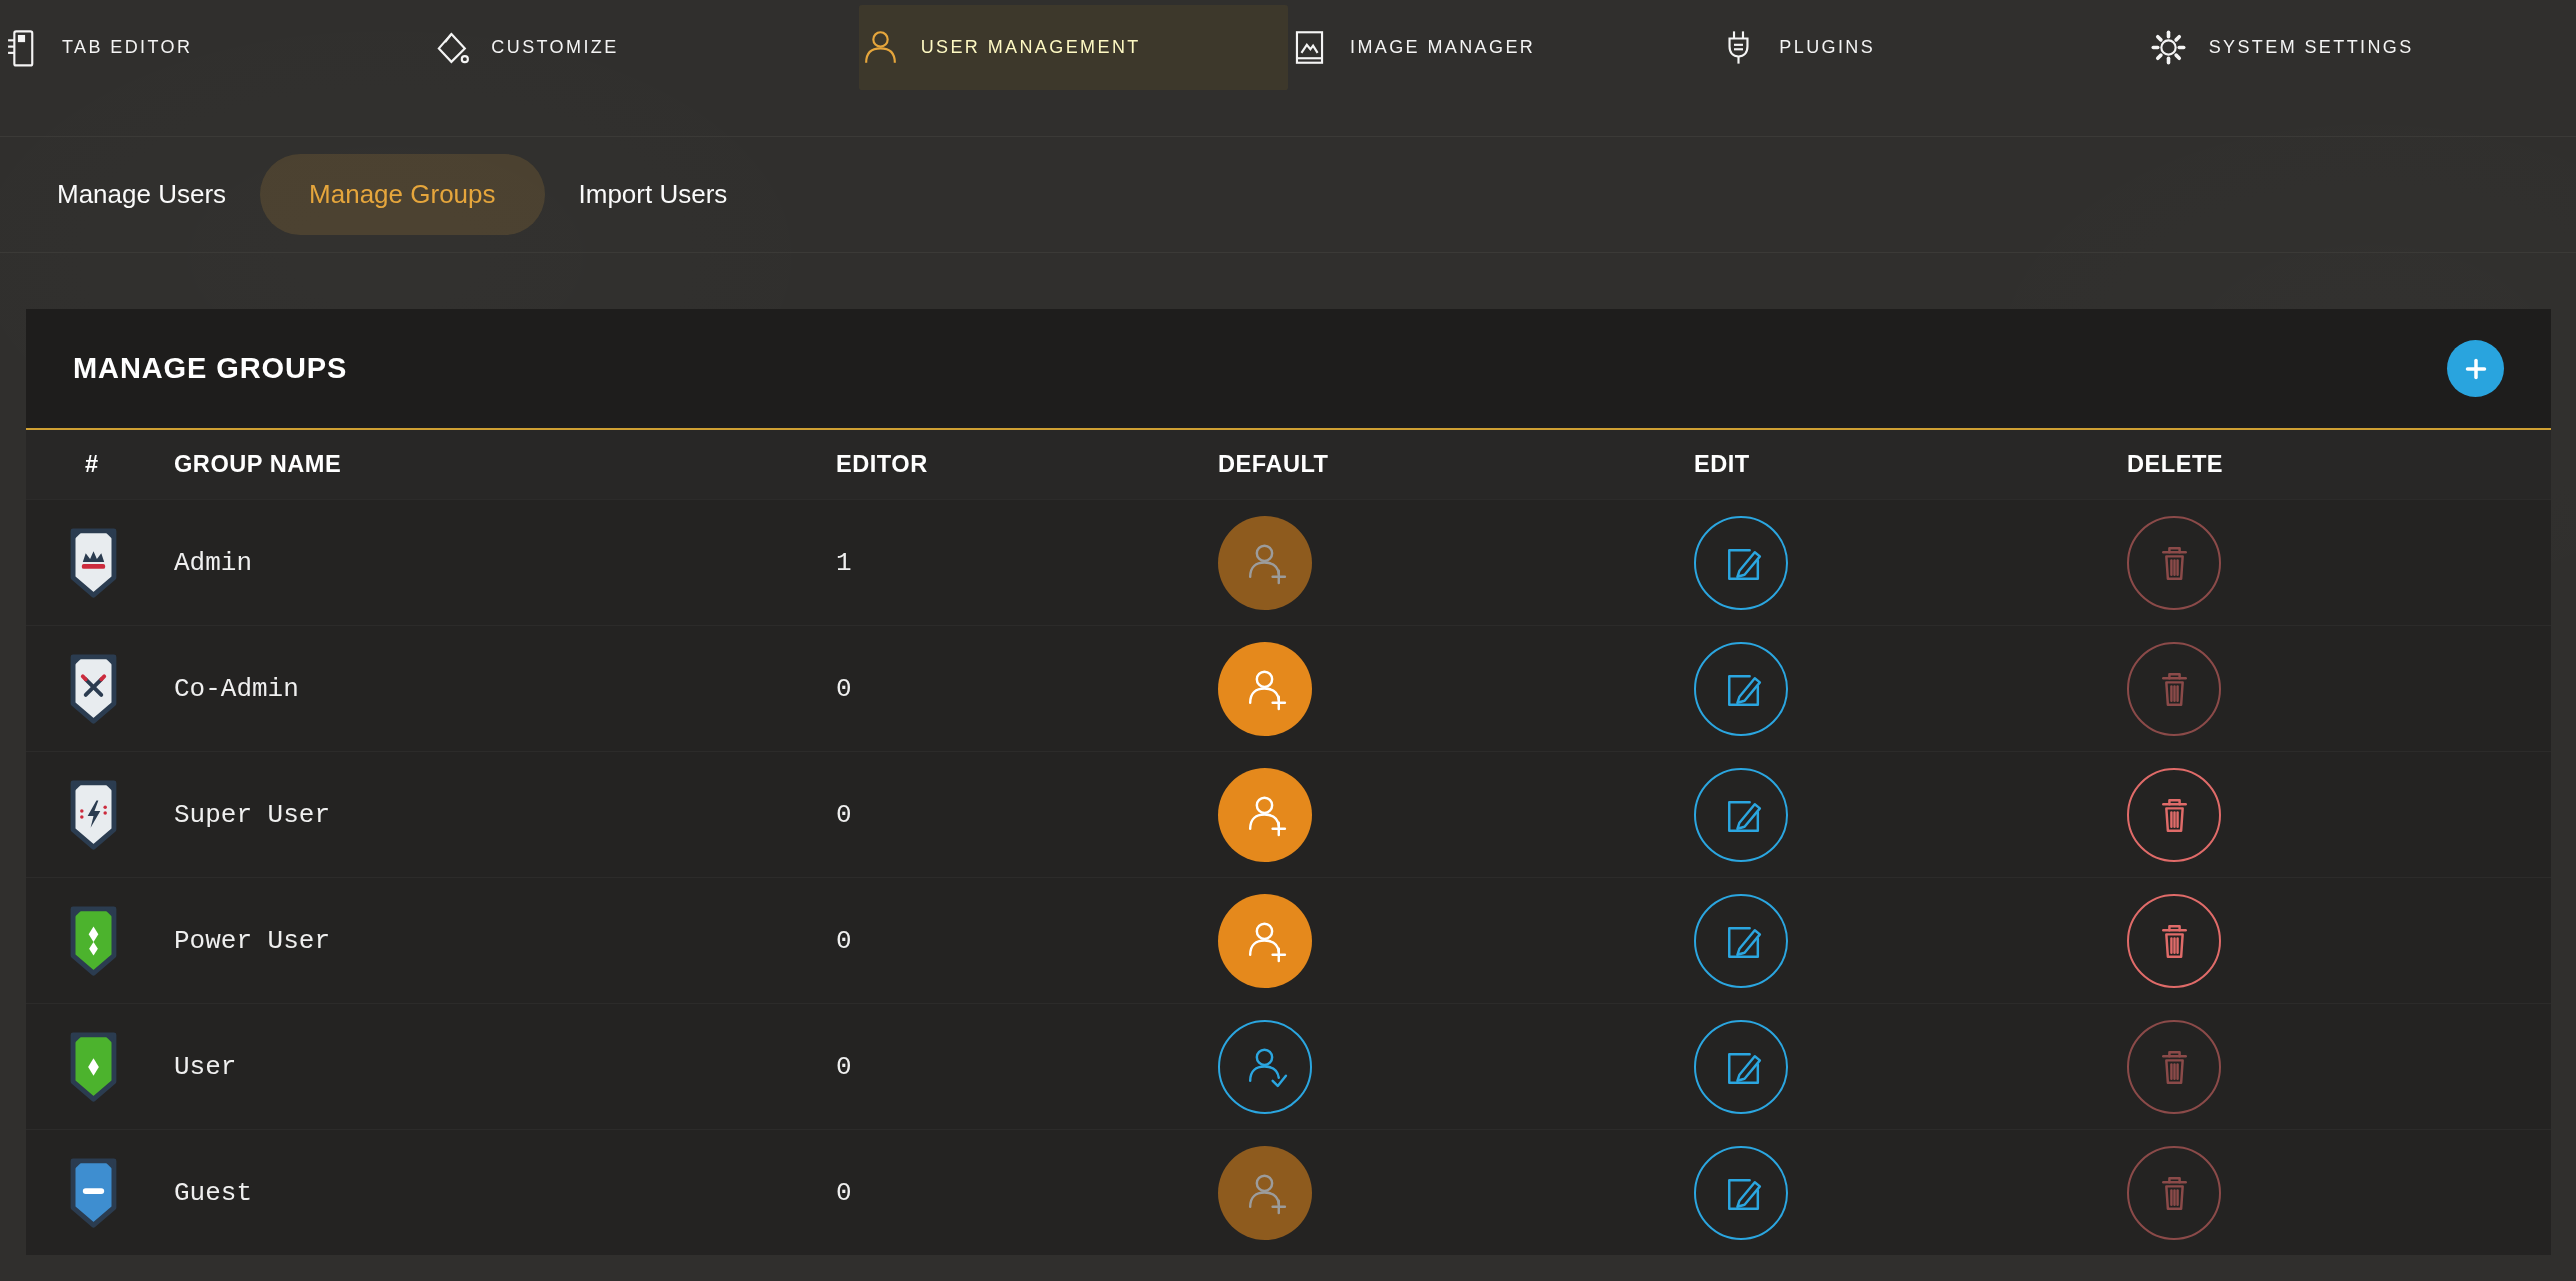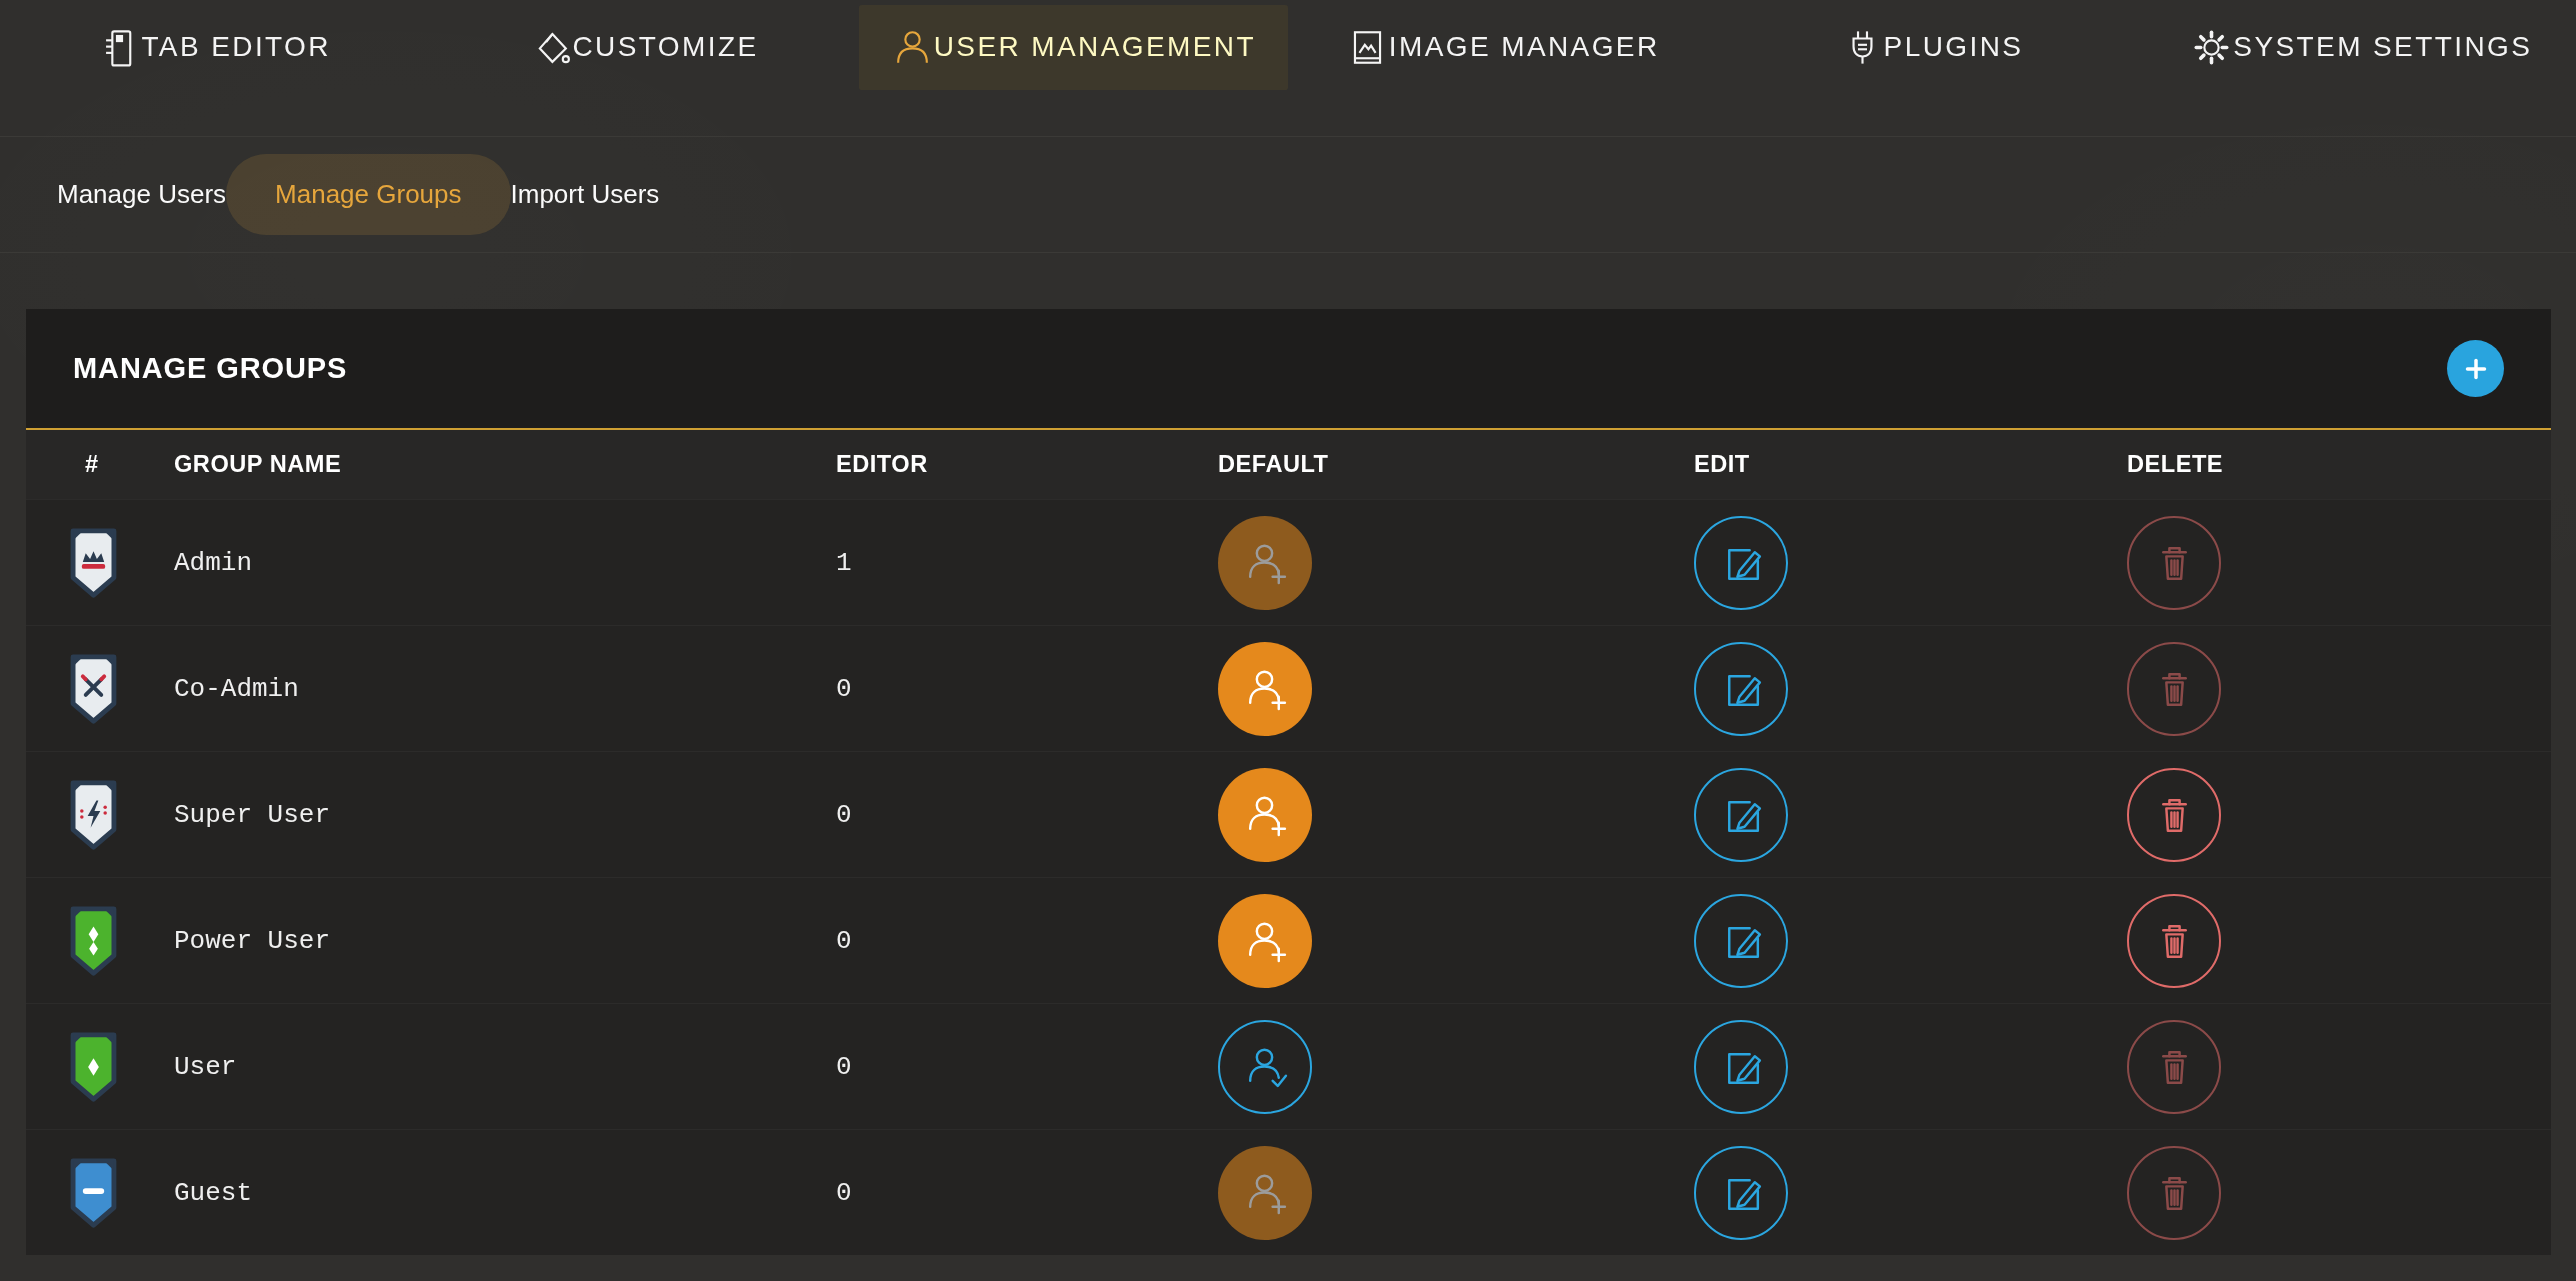--- a/index.html
+++ b/index.html
@@ -20,38 +20,40 @@
     height:137px;
     display:flex;
     padding-top:4.7px;
     border-bottom:0.9px solid #3b3a37;
   }
   .nav-item {
     flex:1 1 0;
     height:85px;
     display:flex;
     align-items:center;
-    justify-content:center;
-    font-size:28px;
+    justify-content:flex-start;
+    gap:19px;
+    font-size:18px;
     letter-spacing:2.4px;
     font-weight:500;
     color:#f4f4f4;
     cursor:pointer;
     border-radius:2.8px;
   }
   .nav-item svg { width:43px; height:43px; stroke:#f4f4f4; fill:none; stroke-width:2.4; }
   .nav-item.active { background:#3d382b; color:#fef9c3; }
   .nav-item.active svg { stroke:#e6a63c; }
 
   
   .subtabs {
     height:116px;
     display:flex;
     align-items:center;
     padding-left:57px;
+    gap:34px;
     border-bottom:0.9px solid #3b3a37;
   }
   .subtab {
     font-size:26px;
     color:#fafafa;
     cursor:pointer;
     padding:25.4px 0;
   }
   .subtab.active {
     color:#e6a63c;

